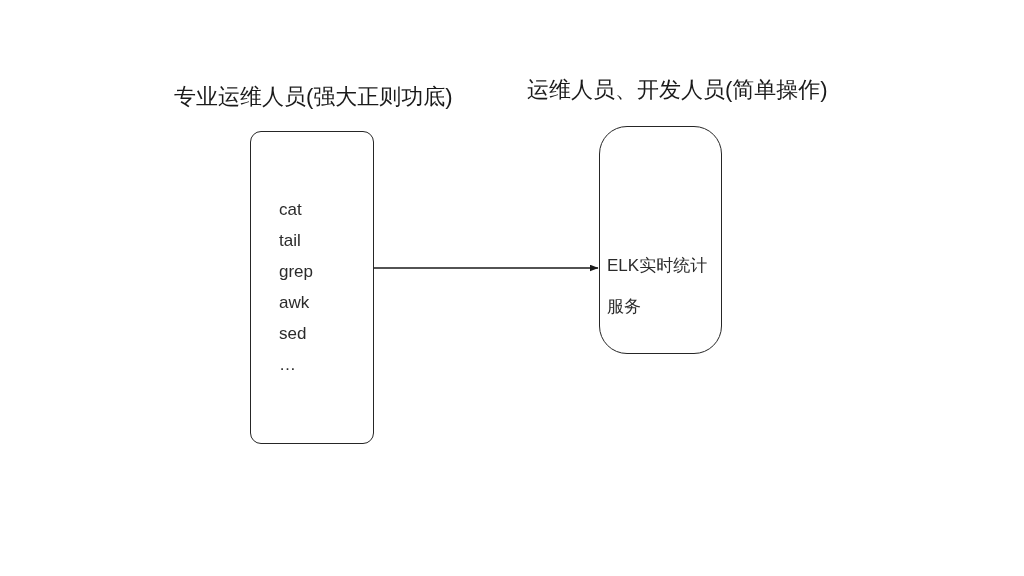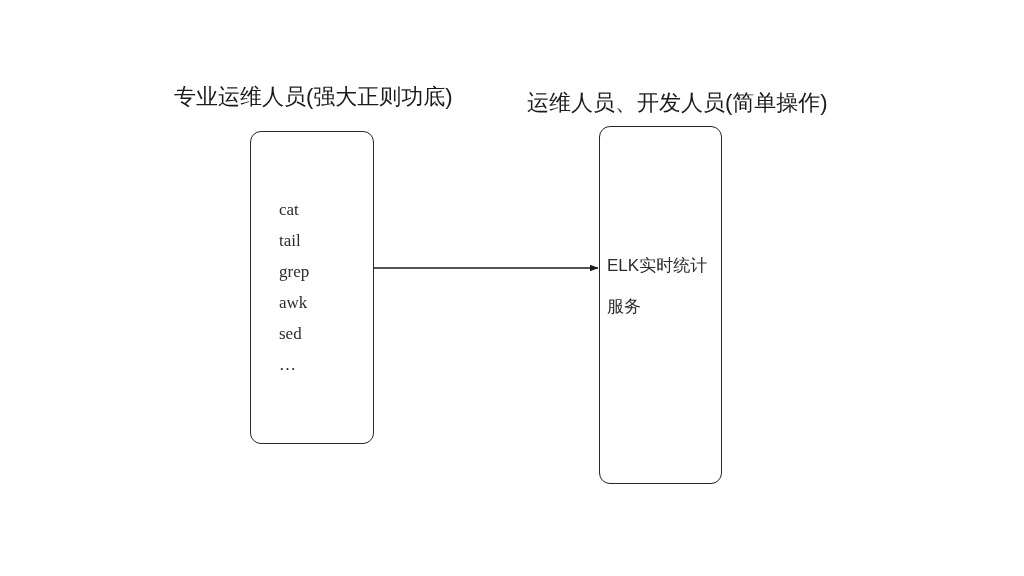--- a/index.html
+++ b/index.html
@@ -19,56 +19,56 @@
   }
   .caption {
     position: absolute;
     font-size: 22px;
     line-height: 22px;
     color: #1a1a1a;
     white-space: nowrap;
     letter-spacing: 0px;
   }
   #caption-left  { left: 174px; top: 86px; }
-  #caption-right { left: 527px; top: 92px; }
+  #caption-right { left: 527px; top: 79px; }
 
   .node-box {
     position: absolute;
     box-sizing: border-box;
     border: 1.6px solid #262626;
     border-radius: 11px;
     background: #ffffff;
   }
   #box-left {
     left: 250px;
     top: 131px;
     width: 124px;
     height: 313px;
   }
   #box-right {
     left: 599px;
     top: 126px;
     width: 123px;
-    height: 358px;
+    height: 228px;
+    border-radius: 28px;
   }
 
   #tool-list {
     position: absolute;
     left: 28px;
     top: 62px;
     margin: 0;
     padding: 0;
     list-style: none;
   }
   #tool-list li {
     font-size: 17px;
     line-height: 31px;
     color: #2b2b2b;
     white-space: nowrap;
-    font-family: Liberation Serif, serif;
   }
 
   #service-label {
     position: absolute;
     left: 7px;
     top: 118px;
     width: 104px;
     font-size: 17px;
     line-height: 41px;
     color: #2b2b2b;

